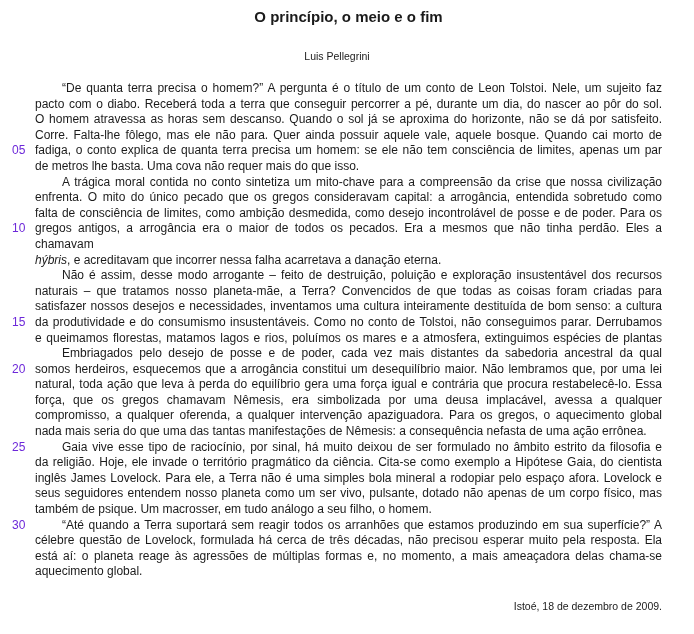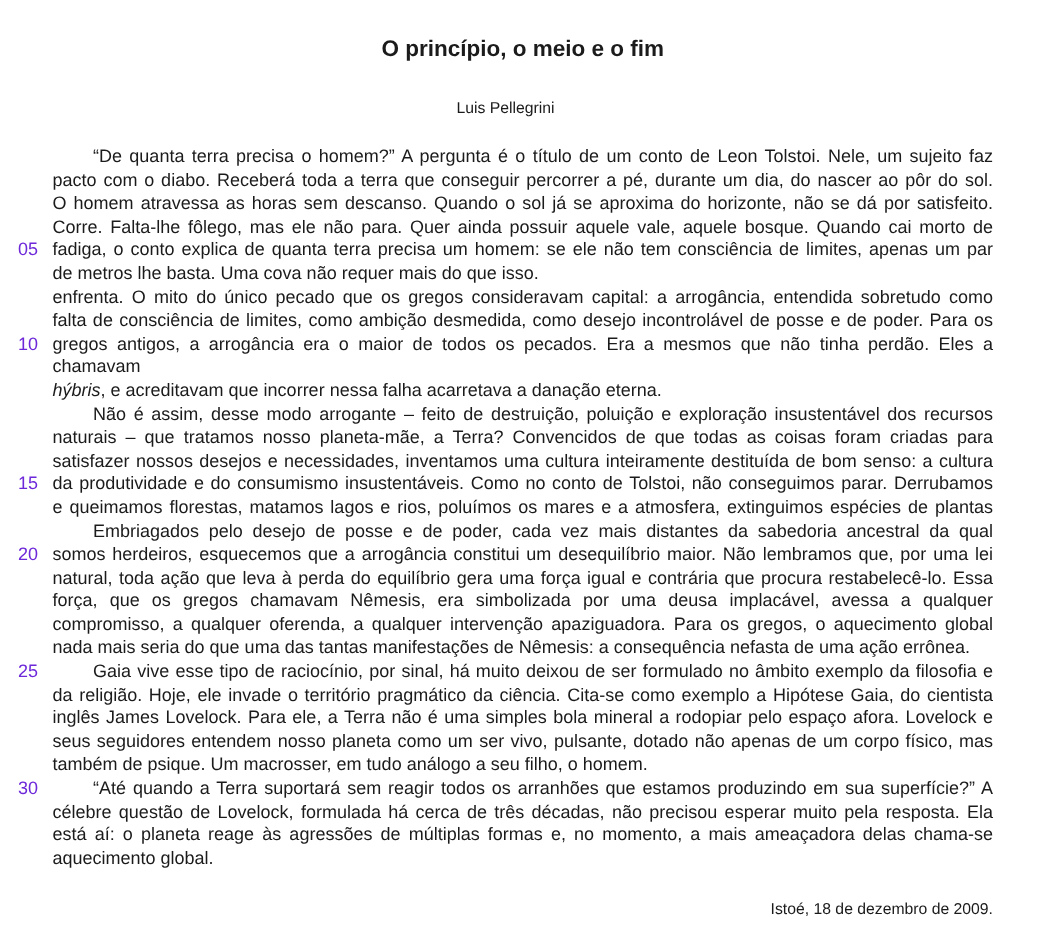--- a/index.html
+++ b/index.html
@@ -8,21 +8,21 @@
     height: 634px;
     background: #ffffff;
     font-family: "Liberation Sans", sans-serif;
     color: #1b1b1b;
     overflow: hidden;
   }
   .page {
     box-sizing: border-box;
     width: 694px;
     height: 634px;
-    padding: 24px 32px 0 12px;
+    padding: 8px 32px 0 12px;
   }
   .title {
     text-align: center;
     font-size: 15px;
     font-weight: bold;
     line-height: 18px;
     margin: 0;
     padding-left: 23px; 
   }
   .author {
@@ -85,20 +85,24 @@
         <span class="content">Corre. Falta-lhe fôlego, mas ele não para. Quer ainda possuir aquele vale, aquele bosque. Quando cai morto de</span>
       </div>
       <div class="line">
         <span class="lineno">05</span>
         <span class="content">fadiga, o conto explica de quanta terra precisa um homem: se ele não tem consciência de limites, apenas um par</span>
       </div>
       <div class="line last">
         <span class="lineno"></span>
         <span class="content">de metros lhe basta. Uma cova não requer mais do que isso.</span>
       </div>
+      <div class="line indent">
+        <span class="lineno"></span>
+        <span class="content">A trágica moral contida no conto sintetiza um mito-chave para a compreensão da crise que nossa civilização</span>
+      </div>
       <div class="line">
         <span class="lineno"></span>
         <span class="content">enfrenta. O mito do único pecado que os gregos consideravam capital: a arrogância, entendida sobretudo como</span>
       </div>
       <div class="line">
         <span class="lineno"></span>
         <span class="content">falta de consciência de limites, como ambição desmedida, como desejo incontrolável de posse e de poder. Para os</span>
       </div>
       <div class="line">
         <span class="lineno">10</span>
@@ -147,21 +151,21 @@
       <div class="line">
         <span class="lineno"></span>
         <span class="content">compromisso, a qualquer oferenda, a qualquer intervenção apaziguadora. Para os gregos, o aquecimento global</span>
       </div>
       <div class="line last">
         <span class="lineno"></span>
         <span class="content">nada mais seria do que uma das tantas manifestações de Nêmesis: a consequência nefasta de uma ação errônea.</span>
       </div>
       <div class="line indent">
         <span class="lineno">25</span>
-        <span class="content">Gaia vive esse tipo de raciocínio, por sinal, há muito deixou de ser formulado no âmbito exemplo da filosofia e</span>
+        <span class="content">Gaia vive esse tipo de raciocínio, por sinal, há muito deixou de ser formulado no âmbito estrito da filosofia e</span>
       </div>
       <div class="line">
         <span class="lineno"></span>
         <span class="content">da religião. Hoje, ele invade o território pragmático da ciência. Cita-se como exemplo a Hipótese Gaia, do cientista</span>
       </div>
       <div class="line">
         <span class="lineno"></span>
         <span class="content">inglês James Lovelock. Para ele, a Terra não é uma simples bola mineral a rodopiar pelo espaço afora. Lovelock e</span>
       </div>
       <div class="line">

